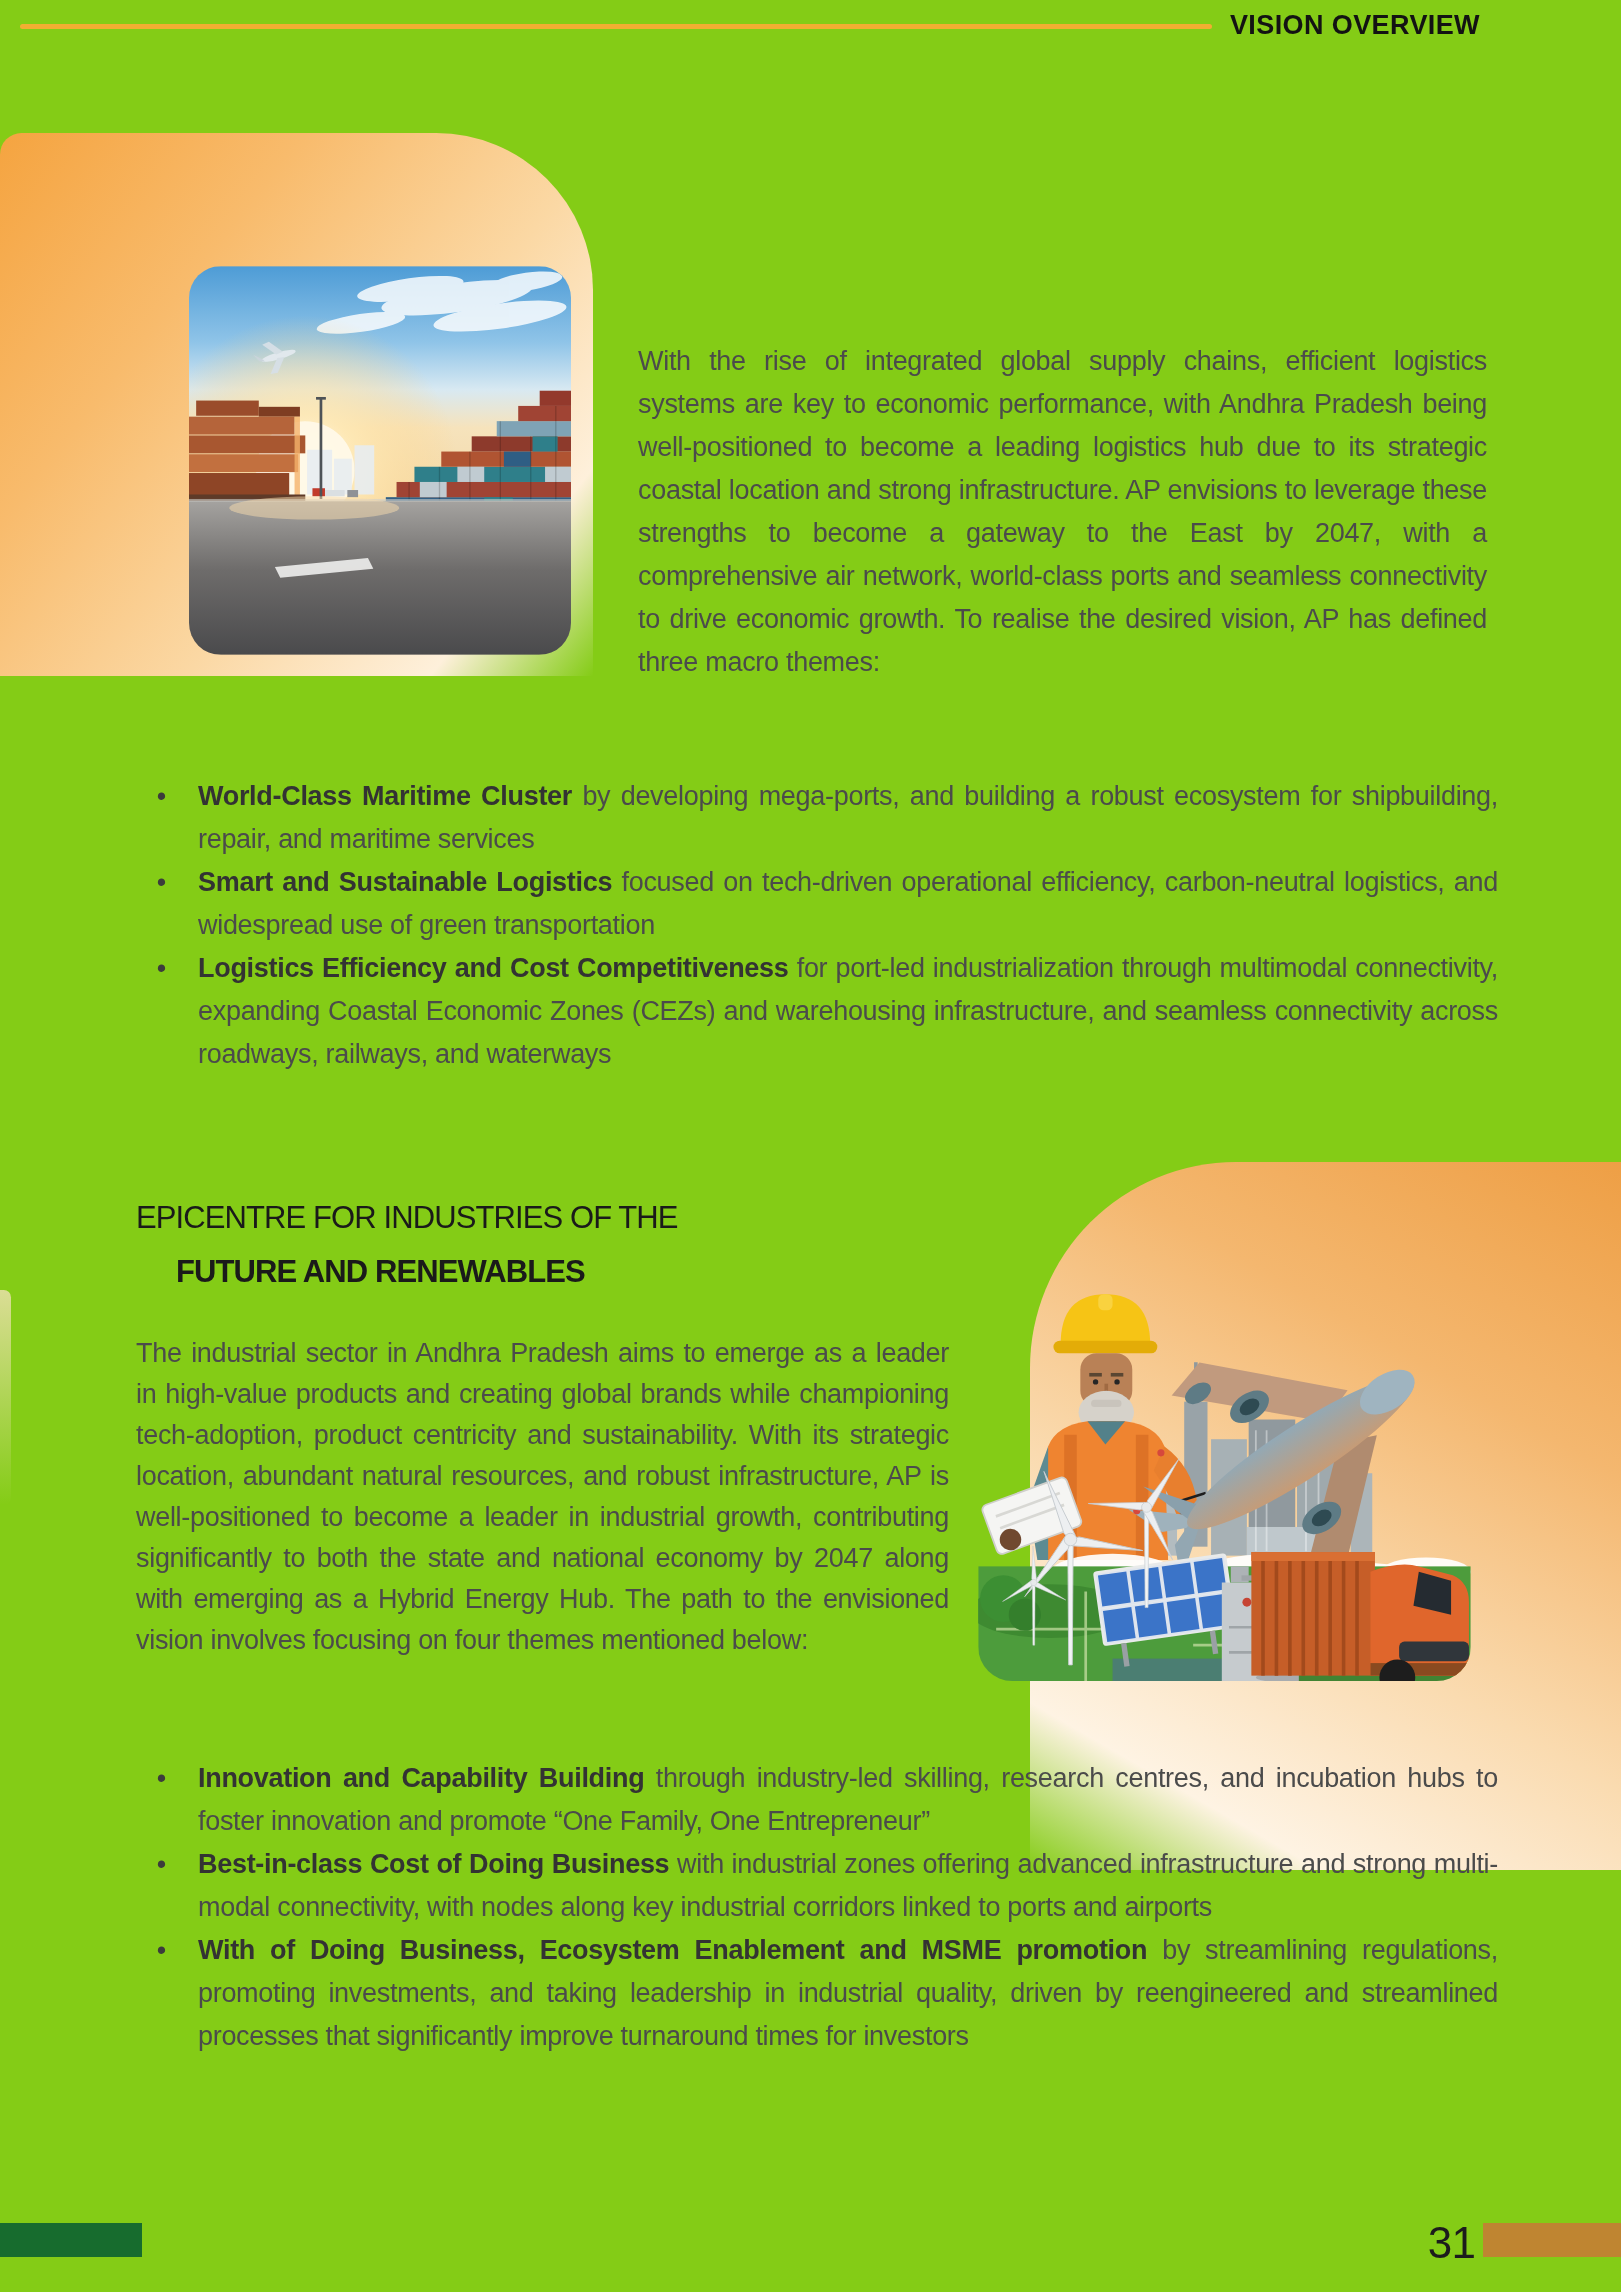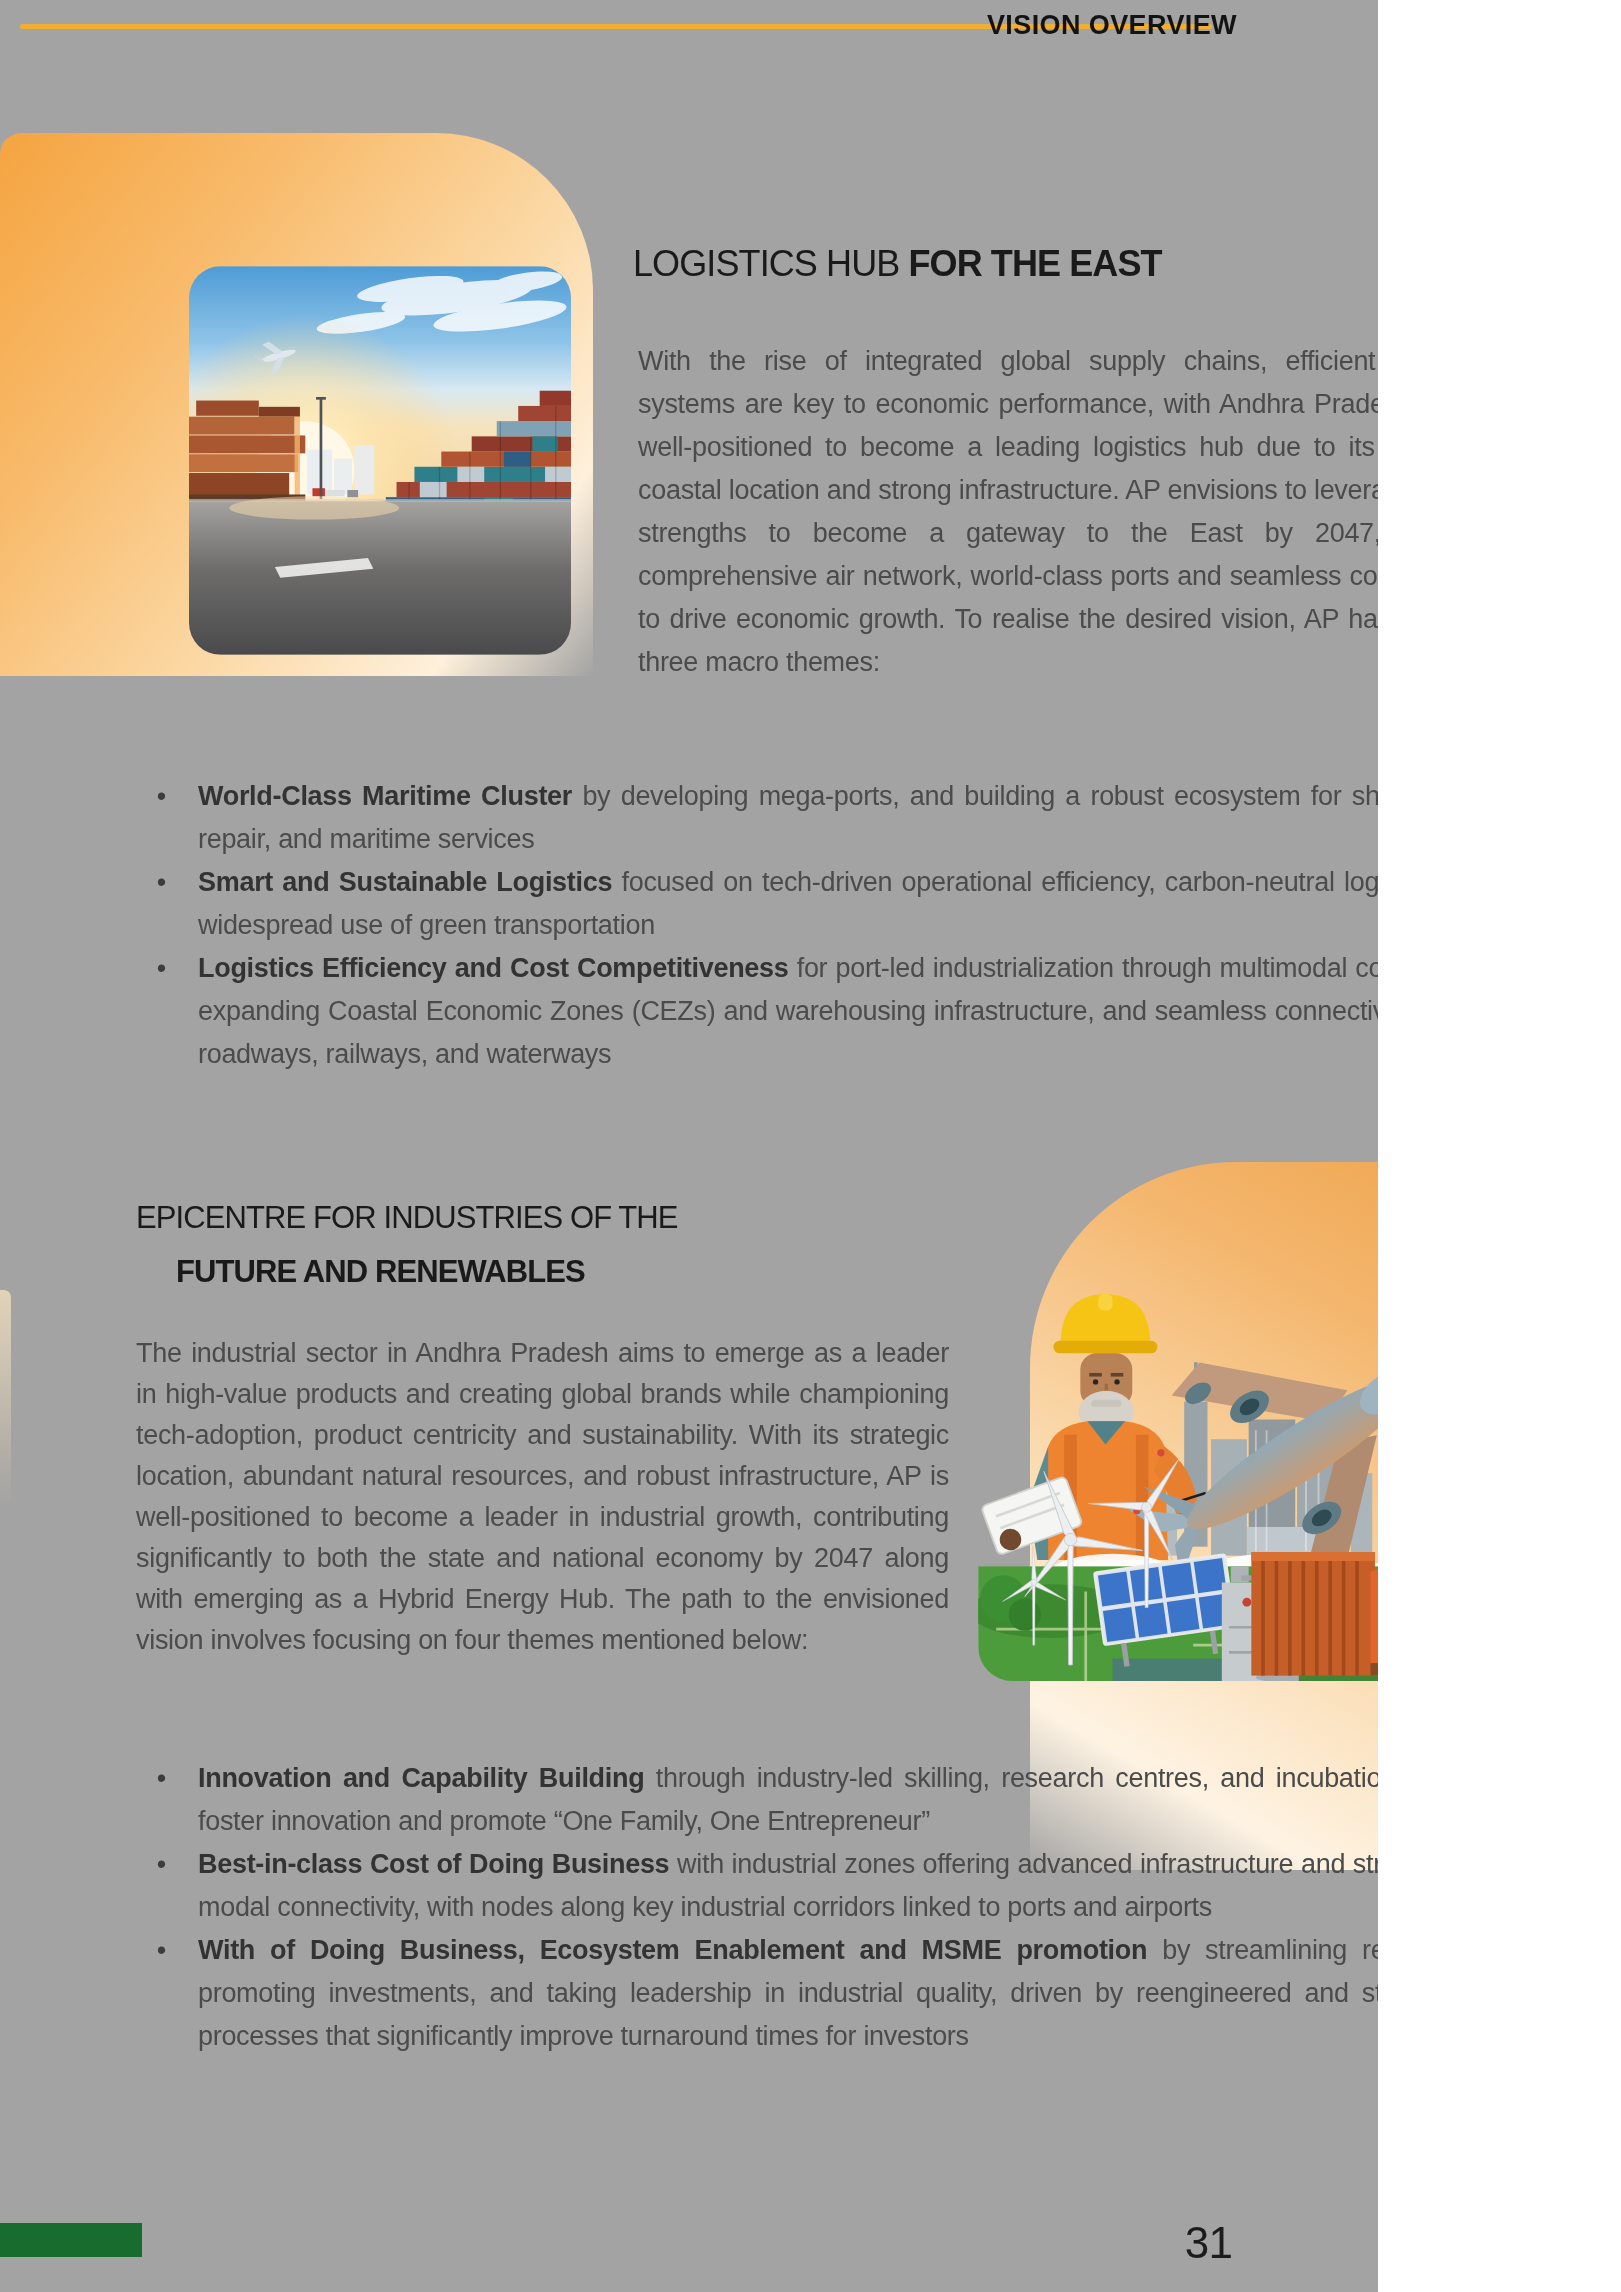--- a/index.html
+++ b/index.html
@@ -1,17 +1,17 @@
 <!DOCTYPE html>
 <html style="font-size:14.3px"><head>
 <meta charset="utf-8">
 <style>
   html,body{margin:0;padding:0;background:#ffffff;}
   .page{
-    position:relative;width:1378px;height:2293px;background:#a3a3a3;overflow:hidden;
+    position:relative;width:1621px;height:2293px;background:#84cc16;overflow:hidden;
     font-family:"Liberation Sans",sans-serif;color:#4b4b4b;
   }
   
   .hdr-rule{position:absolute;left:19.7px;top:24px;width:1192px;height:4.5px;background:#F1AE32;border-radius:2.7px;}
   .hdr-title{position:absolute;right:141px;top:9.9px;font-size:27px;font-weight:700;letter-spacing:0.4px;color:#131313;white-space:nowrap;}
   
   .blob1{position:absolute;left:0;top:133px;width:593px;height:543px;border-radius:21.5px 157px 0 0;
     background:linear-gradient(128deg,#F5A440 0%,#F8BB6C 30%,#FBD8A4 60%,#FEF0DB 84%,rgba(255,253,249,0) 100%);z-index:1;}
   .blob2{position:absolute;left:1030px;top:1162px;width:591px;height:708px;border-radius:206px 0 0 0;
     background:linear-gradient(210deg,#EE9F45 0%,#F4B76F 30%,#FADBB0 60%,#FEF3E3 84%,rgba(255,255,255,0) 100%);z-index:1;}
@@ -144,21 +144,20 @@
       <rect x="146" y="148" width="3" height="112" fill="#4E5357"></rect>
       <rect x="142" y="146" width="11" height="3" fill="#4E5357"></rect>
 
       <rect x="0" y="262" width="427" height="172" fill="url(#road)"></rect>
       <rect x="0" y="260" width="427" height="3" fill="#CFCFC9" opacity=".6"></rect>
       <ellipse cx="140" cy="270" rx="95" ry="13" fill="#F7DCAE" opacity=".5"></ellipse>
       <polygon points="96,336 200,326 206,338 102,348" fill="#ECECEA" opacity=".92"></polygon>
     </svg>
   </figure>
 
-  <h1 class="title1"><span class="t-reg">LOGISTICS HUB </span><span class="t-bold">FOR THE EAST</span></h1>
 
   <p class="para1">With the rise of integrated global supply chains, efficient logistics systems are key to economic performance, with Andhra Pradesh being well-positioned to become a leading logistics hub due to its strategic coastal location and strong infrastructure. AP envisions to leverage these strengths to become a gateway to the East by 2047, with a comprehensive air network, world-class ports and seamless connectivity to drive economic growth. To realise the desired vision, AP has defined three macro themes:</p>
 
   <ul class="themes list1">
     <li><strong>World-Class Maritime Cluster</strong><span> by developing mega-ports, and building a robust ecosystem for shipbuilding, repair, and maritime services</span></li>
     <li><strong>Smart and Sustainable Logistics</strong><span> focused on tech-driven operational efficiency, carbon-neutral logistics, and widespread use of green transportation</span></li>
     <li><strong>Logistics Efficiency and Cost Competitiveness</strong><span> for port-led industrialization through multimodal connectivity, expanding Coastal Economic Zones (CEZs) and warehousing infrastructure, and seamless connectivity across roadways, railways, and waterways</span></li>
   </ul>
 
   <h1 class="title2">

